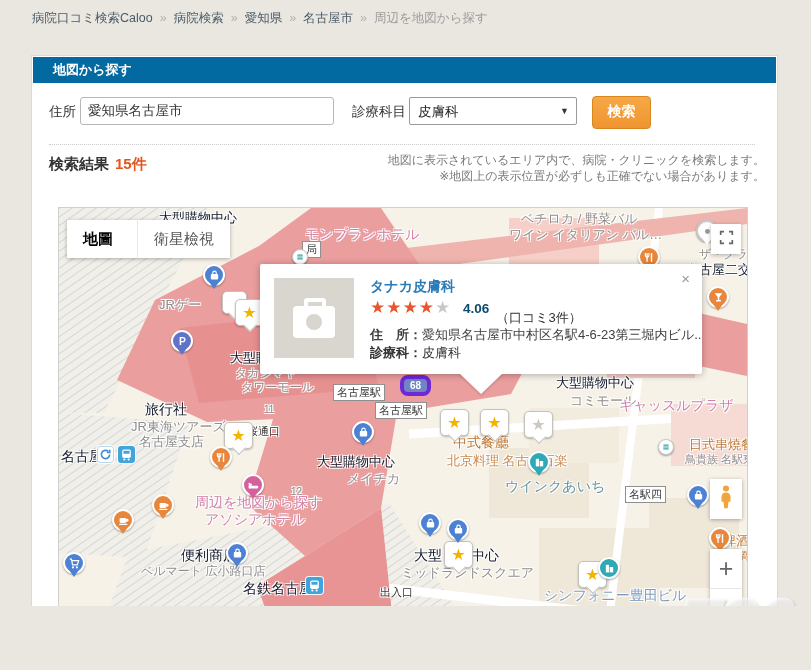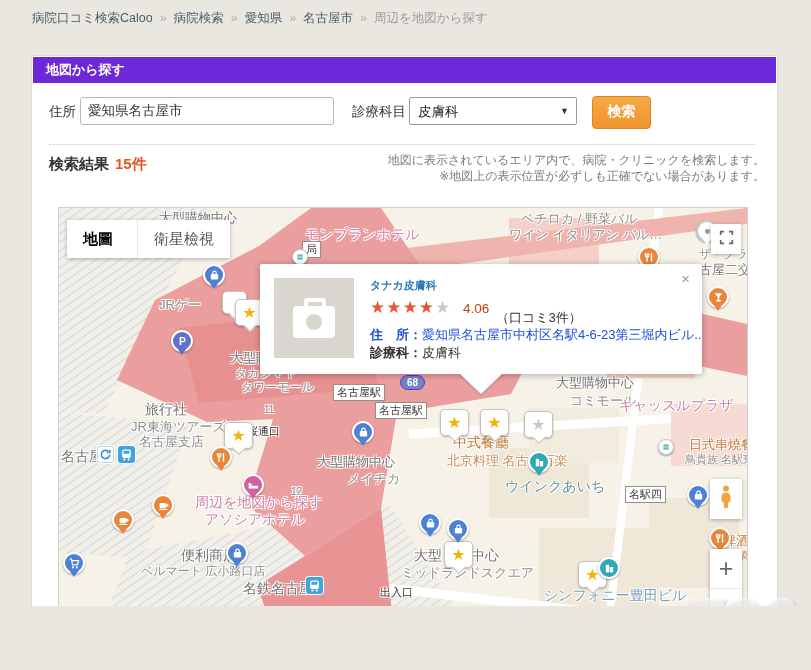--- a/index.html
+++ b/index.html
@@ -7,21 +7,21 @@
   #page{position:relative;width:811px;height:606px;overflow:hidden;}
 
   
   .crumbs{position:absolute;left:32px;top:10px;font-size:12.5px;color:#4a5b66;white-space:nowrap;}
   .crumbs .bc-link{color:#4a5b66;cursor:pointer;}
   .crumbs .bc-sep{color:#b0b0b0;margin:0 7px;}
   .crumbs .bc-cur{color:#9b9b9b;}
 
   
   .panel{position:absolute;left:31px;top:55px;width:747px;height:615px;background:#fff;border:1px solid #dadada;box-sizing:border-box;}
-  .bluebar{position:absolute;left:1px;right:1px;top:1px;height:26px;background:#6d28d9;color:#fff;font-weight:bold;font-size:13px;line-height:26px;padding-left:13px;}
+  .bluebar{position:absolute;left:1px;right:1px;top:1px;height:26px;background:#0369a1;color:#fff;font-weight:bold;font-size:13px;line-height:26px;padding-left:20px;}
 
   
   .formrow{position:absolute;left:0;top:40px;width:100%;height:32px;}
   .flabel{position:absolute;top:7px;font-size:13.5px;color:#333;}
   .addr-label{left:17px;}
   .addr-input{position:absolute;left:48px;top:1px;width:238px;height:26px;border:1px solid #b7b7b7;border-radius:3px;font-size:13.5px;padding:0 7px;color:#333;font-family:inherit;}
   .dept-label{left:320px;}
   .selectbox{position:absolute;left:377px;top:1px;width:168px;height:28px;border:1px solid #9a9a9a;border-radius:2px;background:#fff;box-sizing:border-box;cursor:pointer;}
   .selectbox .sel-val{position:absolute;left:8px;top:5px;font-size:13.5px;color:#222;}
   .selectbox .arrow{position:absolute;right:7px;top:8px;font-size:9px;color:#333;}
@@ -33,21 +33,21 @@
   .results{position:absolute;left:17px;top:99px;font-size:15px;font-weight:bold;color:#333;}
   .results .cnt{color:#e0561f;margin-left:6px;}
   .mapnote{position:absolute;right:12px;top:96px;text-align:right;font-size:12px;color:#7a7a7a;line-height:16px;}
 
   
   .map{position:absolute;left:26px;top:151px;width:688px;height:453px;border:1px solid #cfcfcf;background:#f7f2e8;overflow:hidden;cursor:grab;}
   .map svg.base{position:absolute;left:0;top:0;z-index:1;}
 
   .map-lbl{position:absolute;z-index:2;white-space:nowrap;font-size:13px;
     text-shadow:-1px -1px 0 #fff,1px -1px 0 #fff,-1px 1px 0 #fff,1px 1px 0 #fff;}
-  .c-dark{color:#737373;}  .c-dark2{color:#3a3a3a;}
+  .c-dark{color:#0f172a;}  .c-dark2{color:#3a3a3a;}
   .c-gray{color:#8d8d8d;text-align:center;}  .c-pink{color:#cf7fa7;}
   .c-orange{color:#bd7733;}.c-orange2{color:#c98a52;}
   .c-teal{color:#63919f;}  .c-blue{color:#7d9cc0;}
   .map-lbl.boxed{background:#fff;border:1px solid #8f8f8f;padding:0 3px;font-size:11px;color:#3a3a3a;text-shadow:none;line-height:15px;}
 
   
   .star-pin{position:absolute;width:27px;height:25px;background:#fff;border:1px solid #c4c2bd;border-radius:5px;
     box-shadow:0 1px 2px rgba(0,0,0,.25);display:flex;align-items:center;justify-content:center;z-index:3;cursor:pointer;}
   .star-pin::after{content:"";position:absolute;left:50%;bottom:-5px;margin-left:-5px;width:9px;height:9px;background:#fff;
     border-right:1px solid #c4c2bd;border-bottom:1px solid #c4c2bd;transform:rotate(45deg);}
@@ -65,21 +65,21 @@
   .poi.small{width:16px;height:16px;border-width:1px;}
   .poi.small svg{width:10px;height:10px;}
 
   .sq{position:absolute;width:17px;height:17px;border-radius:3px;display:flex;align-items:center;justify-content:center;
     z-index:3;box-shadow:0 0 0 1px rgba(255,255,255,.9);cursor:pointer;}
   .sq svg{width:13px;height:13px;}
   .sq.train{background:#42a4dc;}
   .sq.jr{background:#fff;border:1px solid #bcd6ea;box-sizing:border-box;}
 
   .shield{position:absolute;z-index:3;background:#7086c2;color:#fff;font-size:10px;font-weight:bold;border-radius:8px;
-    padding:1px 6px;border:1px solid #6d28d9;text-shadow:none;}
+    padding:1px 6px;border:4px solid #6d28d9;text-shadow:none;}
 
   
   .gbtn{background:#fff;box-shadow:0 1px 4px rgba(0,0,0,.3);color:#565656;cursor:pointer;}
   .maptype{position:absolute;left:8px;top:12px;z-index:4;display:flex;height:38px;gap:8px;}
   .maptype .mt{padding:0 16px;line-height:38px;font-size:15px;}
   .maptype .mt.active{color:#000;font-weight:bold;}
   .maptype .mt + .mt{border-left:1px solid #e8e8e8;}
   .fullscreen{position:absolute;right:6px;top:16px;width:30px;height:30px;z-index:4;display:flex;align-items:center;justify-content:center;}
   .pegman{position:absolute;right:5px;top:271px;width:32px;height:40px;z-index:4;display:flex;align-items:center;justify-content:center;}
   .zoomctl{position:absolute;right:5px;top:341px;width:32px;z-index:4;}
@@ -88,26 +88,26 @@
 
   
   .iw{position:absolute;left:201px;top:56px;width:442px;height:110px;background:#fff;border-radius:2px;
     box-shadow:0 1px 7px rgba(0,0,0,.3);z-index:5;}
   .iw-tail{position:absolute;left:400px;top:165px;width:0;height:0;border:22px solid transparent;border-top:21px solid #fff;
     border-bottom:none;z-index:5;filter:drop-shadow(0 2px 1px rgba(0,0,0,.12));}
   .iw .thumb{position:absolute;left:14px;top:14px;width:80px;height:80px;background:#d9d5cf;display:flex;align-items:center;justify-content:center;}
   .iw .case{position:relative;width:42px;height:32px;background:#fff;border-radius:4px;margin-top:8px;}
   .iw .case::before{content:"";position:absolute;left:11px;top:-8px;width:14px;height:10px;border:4px solid #fff;border-bottom:none;border-radius:4px 4px 0 0;}
   .iw .case::after{content:"";position:absolute;left:13px;top:8px;width:16px;height:16px;background:#d9d5cf;border-radius:50%;}
-  .iw .iw-title{position:absolute;left:110px;top:14px;font-size:11px;font-weight:bold;color:#2b7bb9;cursor:pointer;}
+  .iw .iw-title{position:absolute;left:110px;top:14px;font-size:14px;font-weight:bold;color:#2b7bb9;cursor:pointer;}
   .iw .iw-stars{position:absolute;left:110px;top:33px;font-size:17px;letter-spacing:1px;}
   .iw .iw-stars .on{color:#e8562e;} .iw .iw-stars .off{color:#c8c8c8;}
-  .iw .iw-score{position:absolute;left:203px;top:37px;font-size:13.5px;font-weight:normal;color:#c2410c;}
+  .iw .iw-score{position:absolute;left:203px;top:37px;font-size:13.5px;font-weight:bold;color:#0c4a6e;}
   .iw .iw-rev{position:absolute;left:236px;top:37px;font-size:13px;color:#333;margin-top:8px;}
-  .iw .iw-addr{position:absolute;left:110px;top:62px;font-size:13px;color:#1d4ed8;}
+  .iw .iw-addr{position:absolute;left:110px;top:62px;font-size:13px;color:#404040;}
   .iw .iw-dept{position:absolute;left:110px;top:80px;font-size:13px;color:#333;}
   .iw .iw-addr b,.iw .iw-dept b{font-weight:bold;}
   .iw .iw-close{position:absolute;right:12px;top:6px;font-size:15px;color:#9a9a9a;cursor:pointer;}
 
   
   .glogo{position:absolute;left:5px;bottom:4px;z-index:4;font-size:20px;font-weight:bold;letter-spacing:-.5px;cursor:pointer;
     text-shadow:-1px -1px 0 #fff,1px -1px 0 #fff,-1px 1px 0 #fff,1px 1px 0 #fff;}
   .attrib{position:absolute;right:0;bottom:0;z-index:4;height:16px;background:rgba(255,255,255,.8);display:flex;
     align-items:center;font-size:11px;color:#444;padding:0 6px;white-space:nowrap;}
   .attrib .sep{width:12px;}

